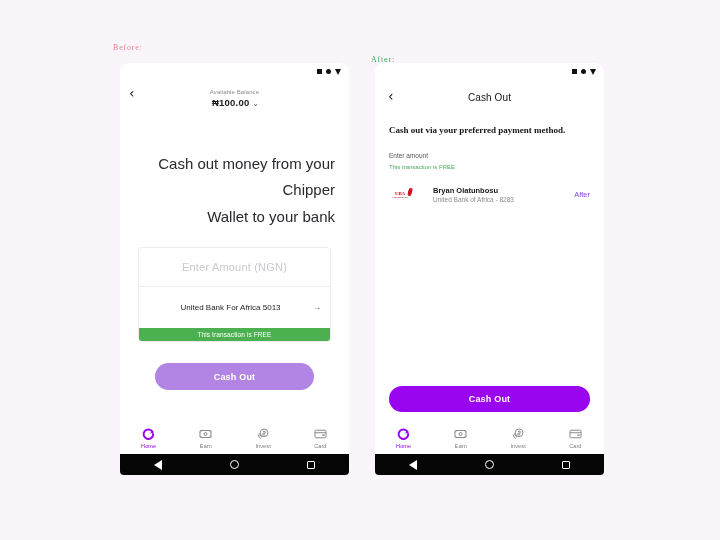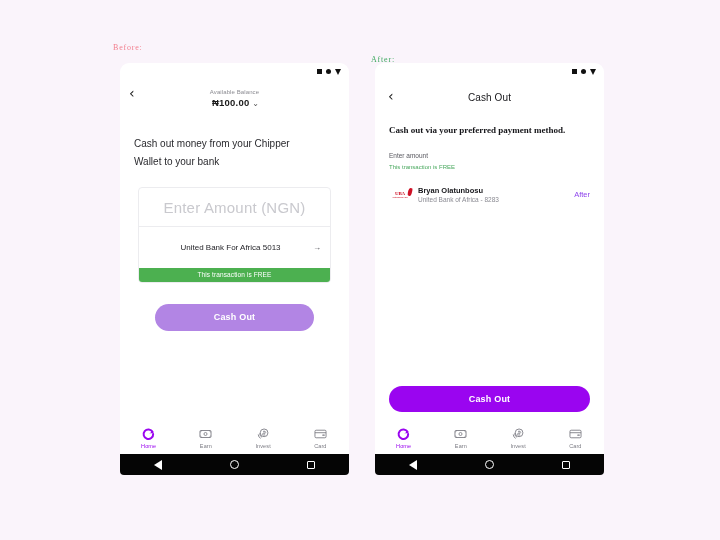--- a/index.html
+++ b/index.html
@@ -71,41 +71,41 @@
   }
   .b-balwrap { text-align: right; }
   .b-balance-label { font-size: 6px; color: #8C8C92; letter-spacing: 0.1px; }
   .b-balance-value {
     font-size: 9.5px; color: #1A1A1A; font-weight: bold;
     margin-top: 2px; letter-spacing: 0.2px;
   }
   .b-balance-value .caret { font-weight: normal; font-size: 8px; color: #555; }
 
   .b-lead {
-    margin-top: 19px;
-    text-align: left;
-    font-size: 10px;
+    margin-top: 35px;
+    text-align: right;
+    font-size: 15px;
     color: #2A2A2E;
     line-height: 1.75;
     padding: 0 14px;
     flex: none;
   }
 
   .b-card {
     margin: 17px 18px 0 18px;
     border: 1px solid #ECECEF;
     border-radius: 4px;
     background: #fff;
     overflow: hidden;
     flex: none;
   }
   .b-amount-row {
     height: 38px;
     display: flex; align-items: center; justify-content: center;
-    font-size: 15px;
+    font-size: 11px;
     color: #C9C9CE;
     letter-spacing: 0.2px;
   }
   .b-bank-row {
     border-top: 1px solid #ECECEF;
     height: 42px;
     display: flex; align-items: center;
     padding: 0 9px;
     font-size: 8px;
     color: #25252A;
@@ -176,21 +176,21 @@
   .a-amount { font-size: 11px; color: #1A1A1F; letter-spacing: 0.3px; }
   .a-free {
     margin: 5px 14px 0 14px;
     font-size: 6px;
     color: #49A85E;
     flex: none;
   }
 
   .a-bank-row {
     margin: 16px 14px 0 14px;
-    display: flex; align-items: center; gap: 7px;
+    display: flex; align-items: center; gap: 22px;
     flex: none;
   }
   .a-uba-logo {
     width: 22px; height: 15px;
     display: flex; flex-direction: column;
     align-items: center; justify-content: center;
     position: relative;
     flex: none;
   }
   .a-uba-text {

